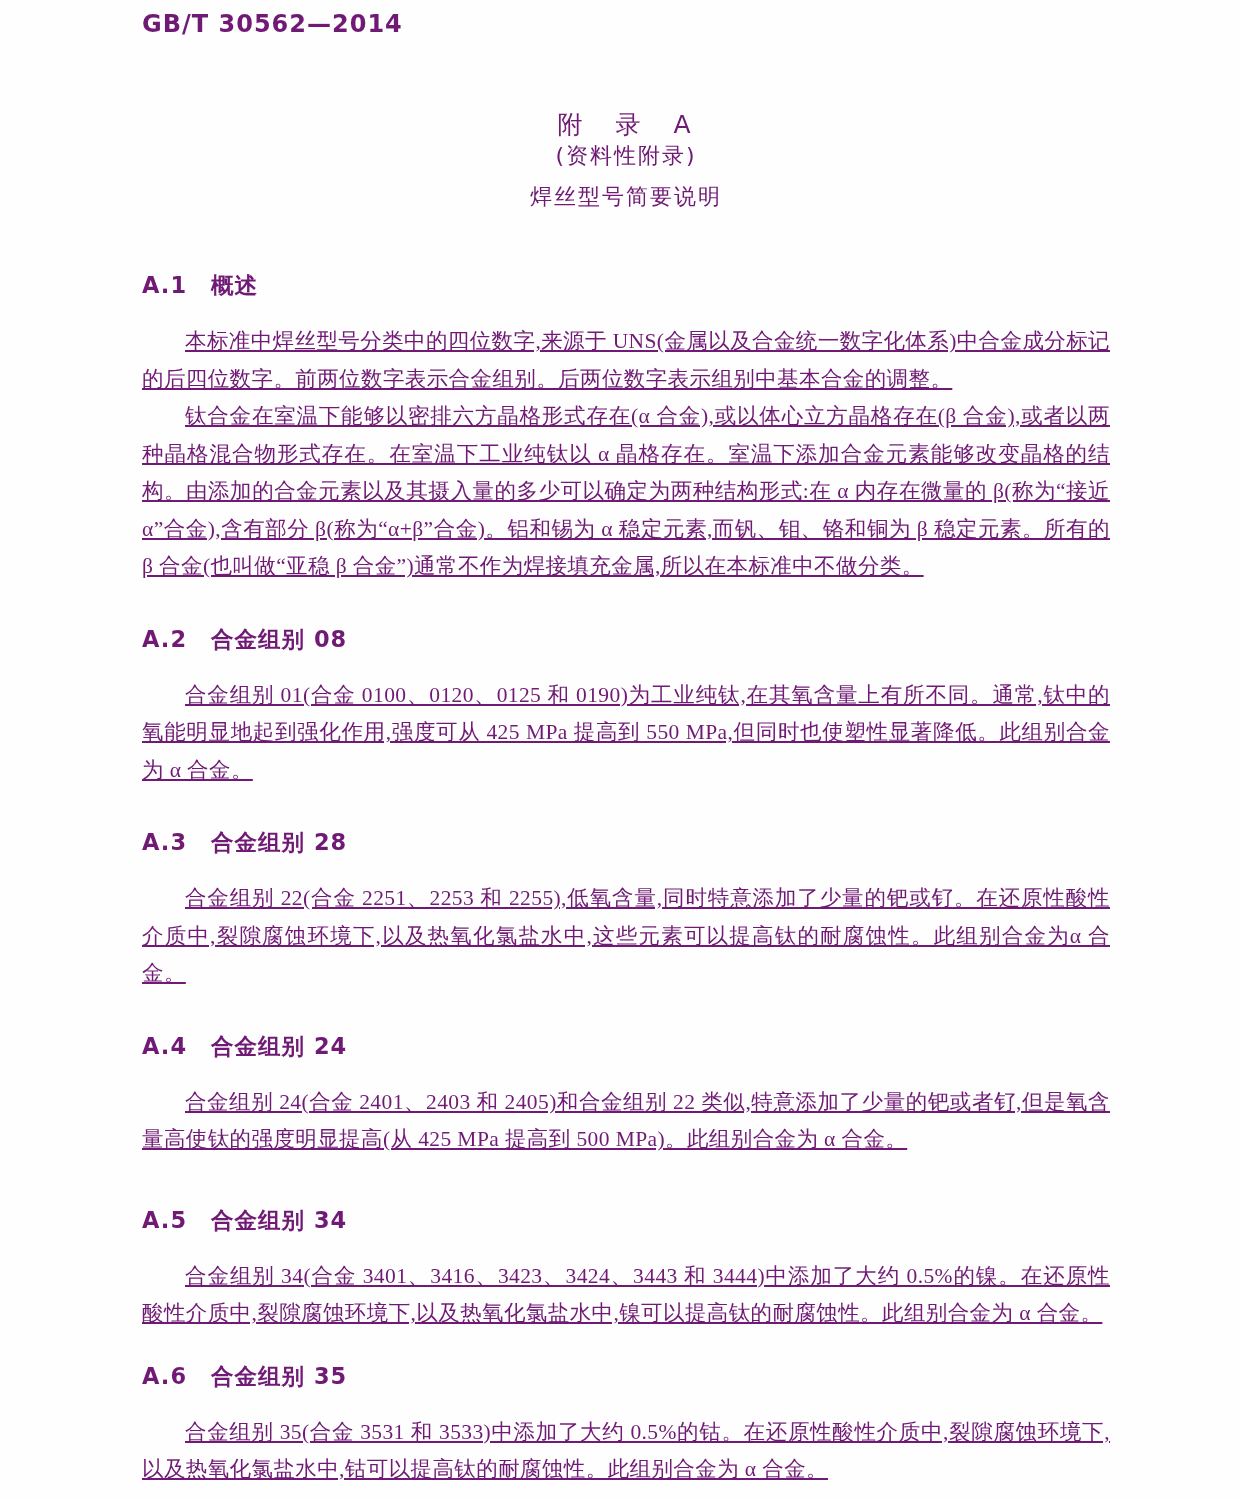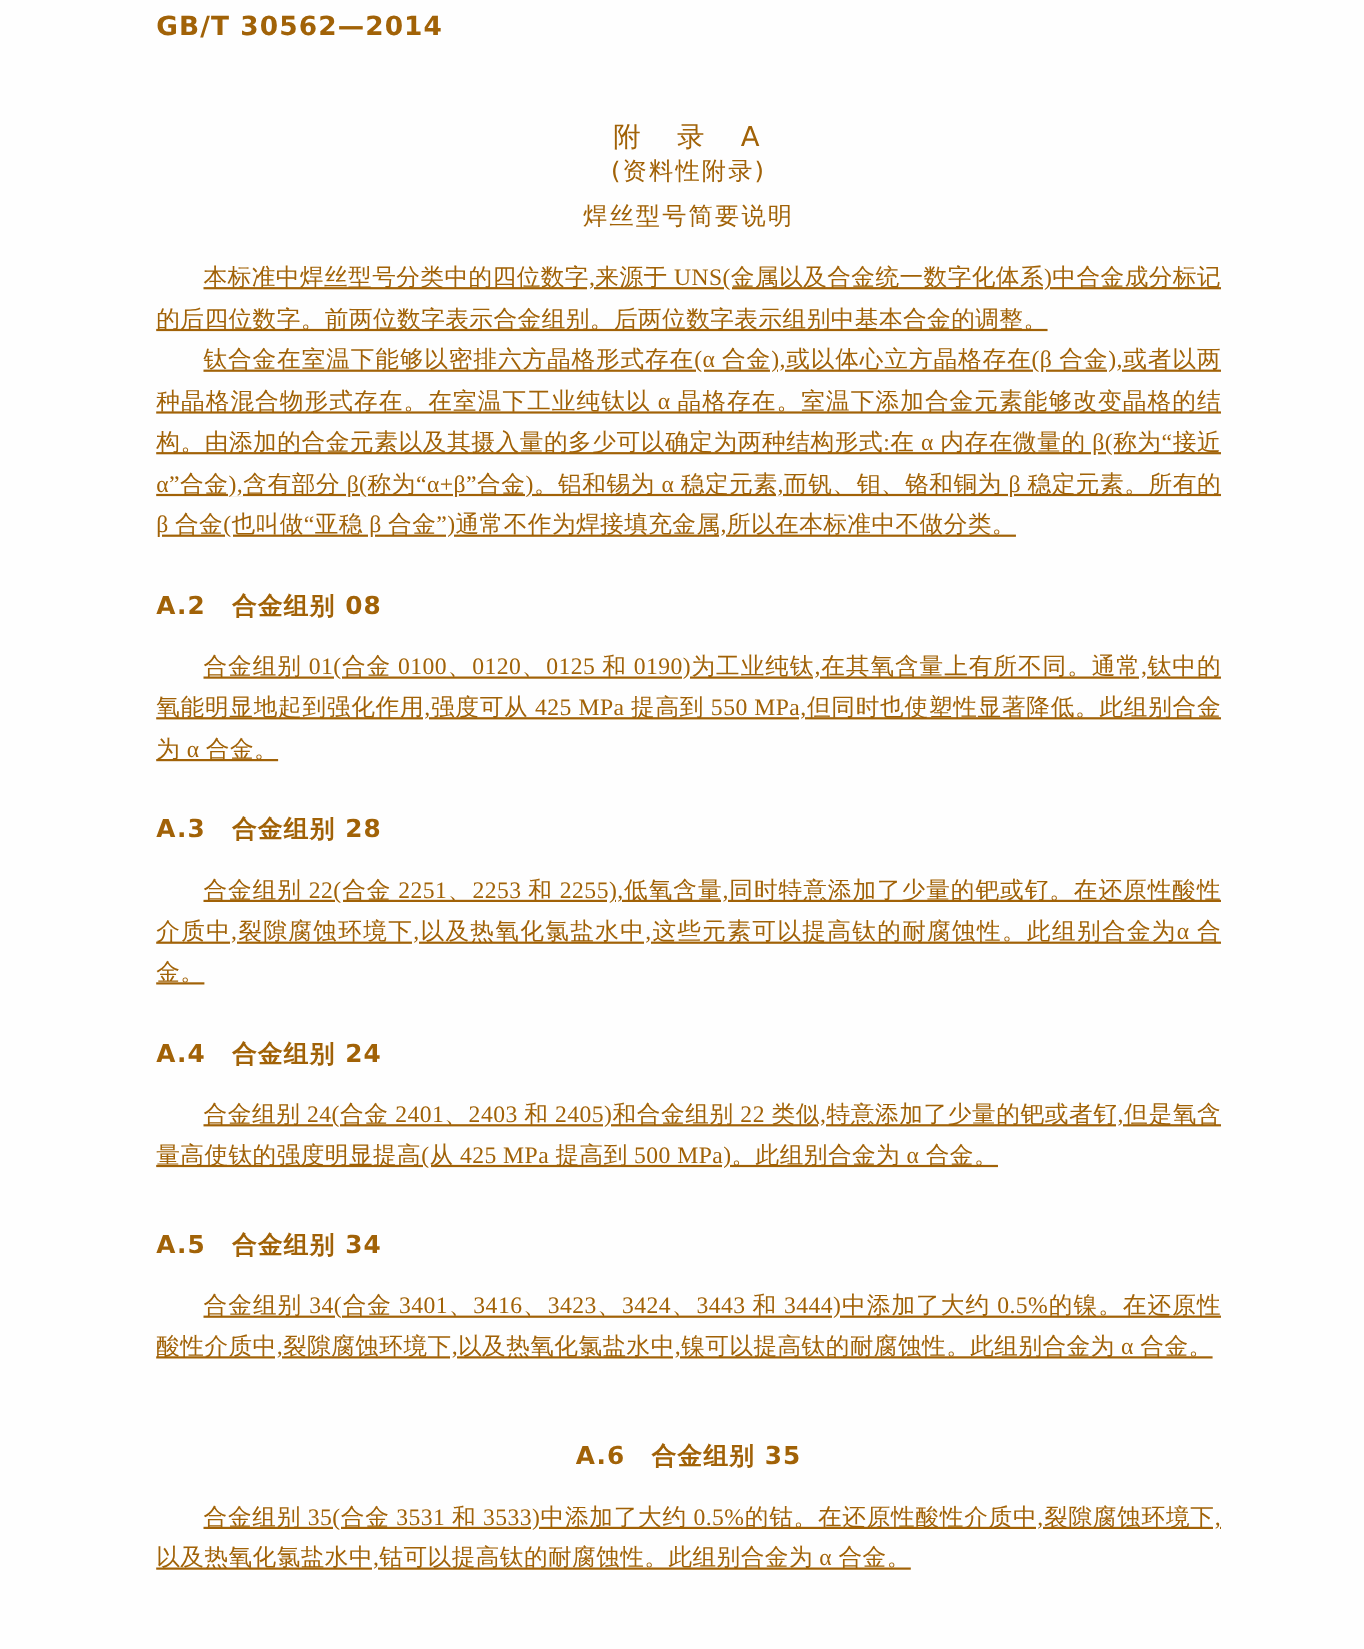--- a/index.html
+++ b/index.html
@@ -2,21 +2,21 @@
 <html><head>
 <meta charset="utf-8">
 <style>
   html, body { margin: 0; padding: 0; background: #ffffff; }
   .page {
     position: relative;
     width: 1240px;
     height: 1499px;
     box-sizing: border-box;
     background: #fefefe;
-    color: #a16207;
+    color: #701a75;
     padding: 10px 130px 26px 142px;
     display: flex;
     flex-direction: column;
     font-family: "Liberation Serif", "DejaVu Serif", serif;
     overflow: hidden;
   }
   .doc-number {
     font-family: "DejaVu Sans", "Liberation Sans", sans-serif;
     font-weight: bold;
     font-size: 24px;
@@ -45,21 +45,21 @@
   .section-heading {
     font-family: "DejaVu Sans", "Liberation Sans", sans-serif;
     font-weight: bold;
     font-size: 22.5px;
     margin-top: 38px;
     letter-spacing: 1px;
   }
   .section-heading .sec-num { margin-right: 24px; }
   .sec-a1 { margin-top: 58px; }
   .sec-a5 { margin-top: 46px; }
-  .sec-a6 { margin-top: 64px; text-align: center; }
+  .sec-a6 { margin-top: 28px; }
   .para {
     font-size: 21.5px;
     line-height: 37.5px;
     text-align: justify;
     text-indent: 2em;
     margin-top: 22px;
     letter-spacing: 0.4px;
     text-decoration: underline;
   }
   .para + .para { margin-top: 0; }
@@ -70,20 +70,23 @@
 <div class="page">
 
   <div class="doc-number">GB/T 30562—2014</div>
 
   <div class="title-block">
     <div class="title-main">附　录　A</div>
     <div class="title-sub">(资料性附录)</div>
     <div class="title-heading">焊丝型号简要说明</div>
   </div>
 
+  <div class="section-heading sec-a1">
+    <span class="sec-num">A.1</span><span>概述</span>
+  </div>
   <div class="para">本标准中焊丝型号分类中的四位数字,来源于 UNS(金属以及合金统一数字化体系)中合金成分标记的后四位数字。前两位数字表示合金组别。后两位数字表示组别中基本合金的调整。</div>
   <div class="para">钛合金在室温下能够以密排六方晶格形式存在(α 合金),或以体心立方晶格存在(β 合金),或者以两种晶格混合物形式存在。在室温下工业纯钛以 α 晶格存在。室温下添加合金元素能够改变晶格的结构。由添加的合金元素以及其摄入量的多少可以确定为两种结构形式:在 α 内存在微量的 β(称为“接近 α”合金),含有部分 β(称为“α+β”合金)。铝和锡为 α 稳定元素,而钒、钼、铬和铜为 β 稳定元素。所有的 β 合金(也叫做“亚稳 β 合金”)通常不作为焊接填充金属,所以在本标准中不做分类。</div>
 
   <div class="section-heading">
     <span class="sec-num">A.2</span><span>合金组别 08</span>
   </div>
   <div class="para">合金组别 01(合金 0100、0120、0125 和 0190)为工业纯钛,在其氧含量上有所不同。通常,钛中的氧能明显地起到强化作用,强度可从 425 MPa 提高到 550 MPa,但同时也使塑性显著降低。此组别合金为 α 合金。</div>
 
   <div class="section-heading">
     <span class="sec-num">A.3</span><span>合金组别 28</span>

